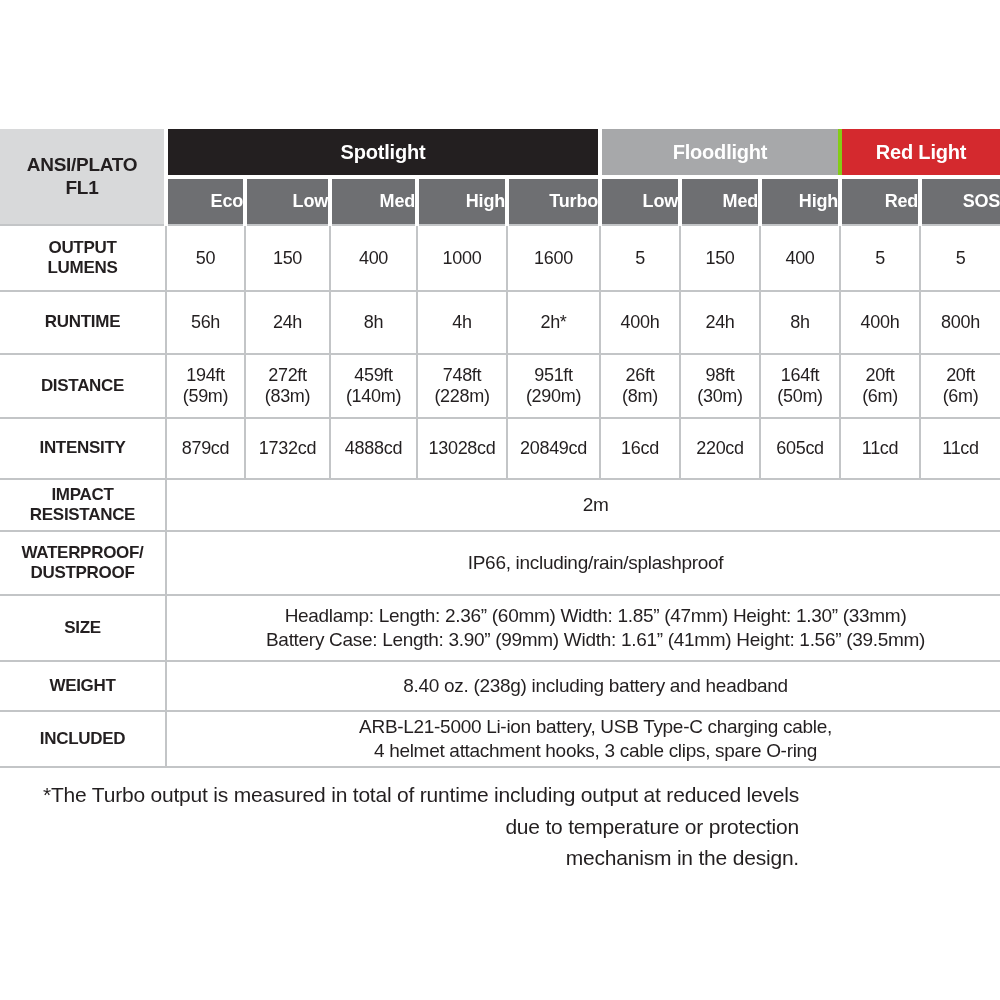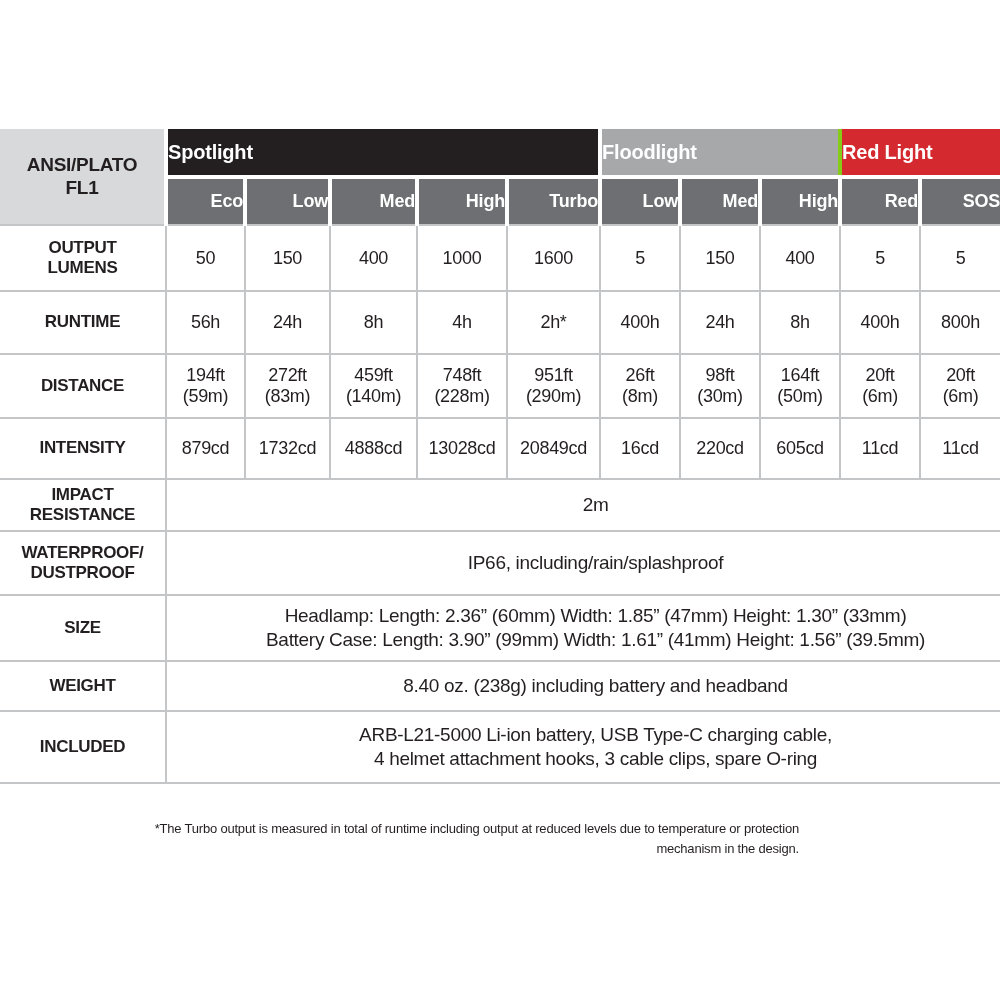--- a/index.html
+++ b/index.html
@@ -29,21 +29,21 @@
     letter-spacing:-0.3px;
     white-space:pre-line;
     border-right:4px solid #fff;
     vertical-align:middle;text-align:center;
   }
   th.group{
     color:var(--header-text);
     font-size:20px;font-weight:bold;
     letter-spacing:-0.2px;
     border-bottom:4px solid #fff;
-    vertical-align:middle;text-align:left;
+    vertical-align:middle;text-align:center;
     height:48px;
   }
   th.group.spotlight{background:var(--spotlight-bg);}
   th.group.floodlight{background:var(--floodlight-bg);border-left:4px solid #fff;}
   th.group.redlight{background:var(--redlight-bg);border-left:4px solid #84cc16;}
   
   tr.modes th{
     background:var(--mode-bg);
     color:var(--header-text);
     font-size:18px;font-weight:bold;
@@ -59,21 +59,21 @@
     vertical-align:middle;text-align:center;
   }
   tbody tr{height:63px;}
   tbody tr.r-lumens{height:66px;}
   tbody tr.r-distance{height:64px;}
   tbody tr.r-intensity{height:61px;}
   tbody tr.r-impact{height:52px;}
   tbody tr.r-waterproof{height:64px;}
   tbody tr.r-size{height:66px;}
   tbody tr.r-weight{height:50px;}
-  tbody tr.r-included{height:72px;}
+  tbody tr.r-included{height:56px;}
   tbody th.rowlabel{
     font-size:17px;font-weight:bold;line-height:1.18;
     letter-spacing:-0.3px;
     white-space:pre-line;
     border-left:none;
   }
   tbody td.spec-val{
     font-size:18px;line-height:1.16;
     letter-spacing:-0.3px;
     white-space:pre-line;
@@ -84,25 +84,24 @@
     white-space:pre-line;
     border-right:none;
     padding-left:24px;
   }
   tbody td:last-child{border-right:none;}
   
   .footnote{
     width:814px;
     padding:11px 15px 0 15px;
     text-align:right;
-    font-size:13px;line-height:1.5;
+    font-size:21px;line-height:1.5;
     letter-spacing:-0.2px;
     white-space:pre-line;
     color:var(--body-text);
-    margin-top:24px;
   }
 </style>
 </head>
 <body>
 
 <div class="page">
   <table class="spec-table">
     <colgroup>
       <col style="width:166px">
       <col style="width:79px">

